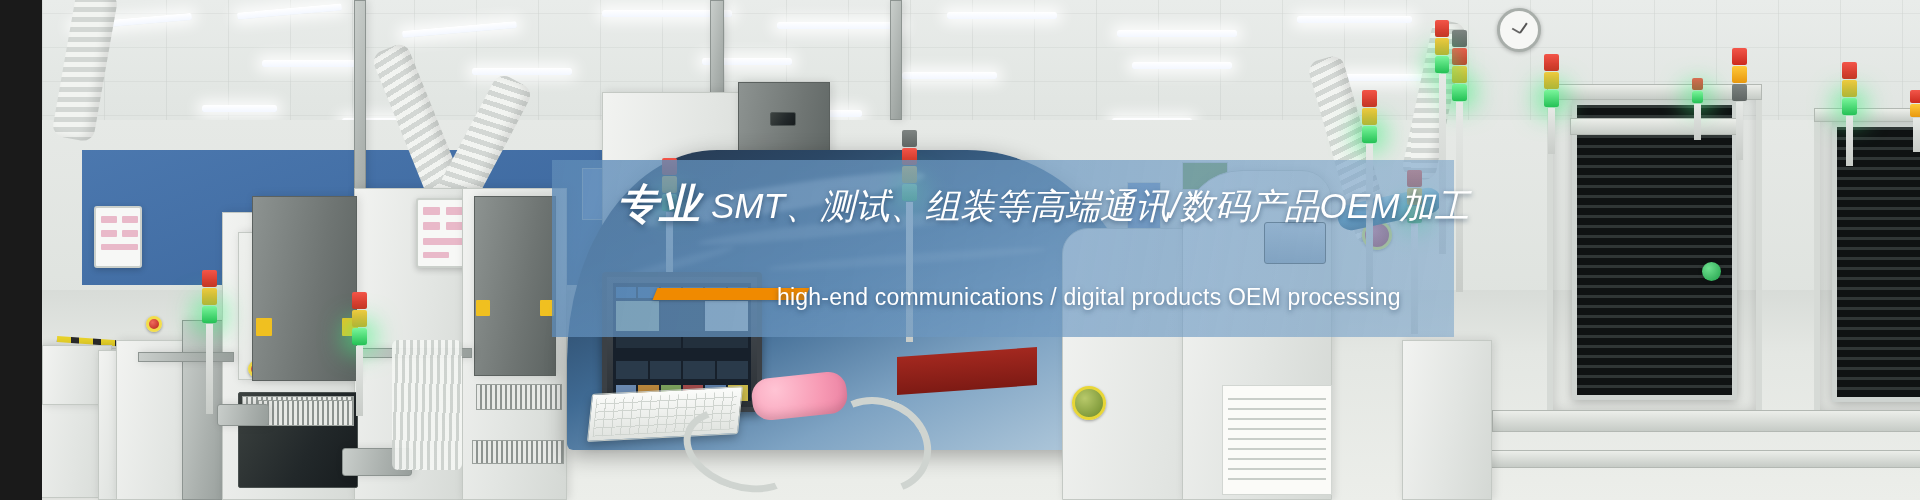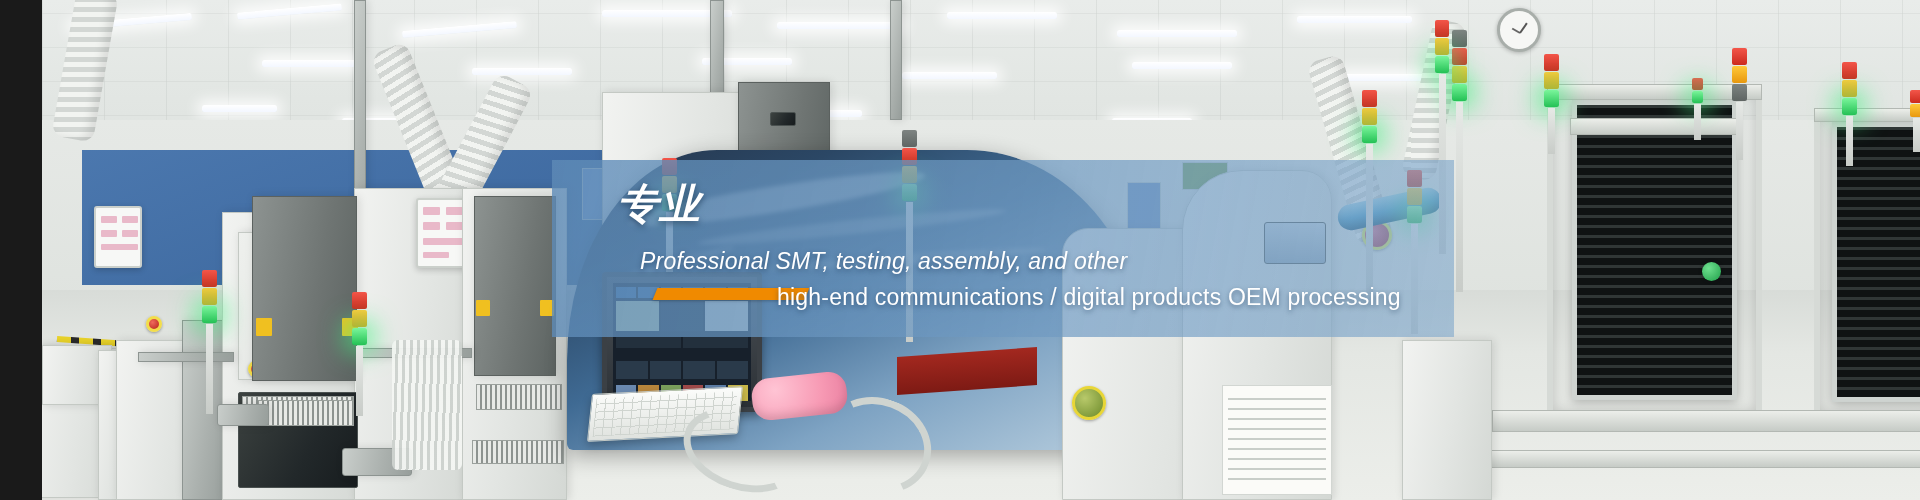--- a/index.html
+++ b/index.html
@@ -543,23 +543,23 @@
         <div class="seg green"></div>
       <div class="pole" style="height:60px;"></div>
     </div>
   </div>
 
   <div class="overlay">
     <div class="ov-inner">
 
       <div class="headline">
         <span class="hl-strong">专业</span>
+        <span class="hl-rest">SMT、测试、组装等高端通讯/数码产品OEM加工</span>
       </div>
 
-      <div class="sub1">Professional SMT, testing, assembly, and other</div>
 
       <div class="dash"></div>
 
       <div class="sub2">high-end communications / digital products OEM processing</div>
 
     </div>
   </div>
 
 </div>
 

